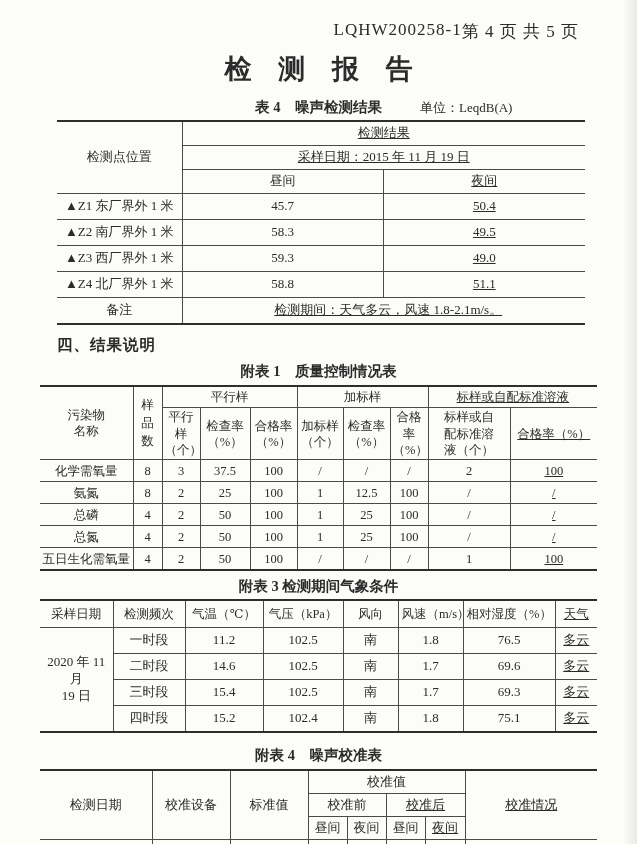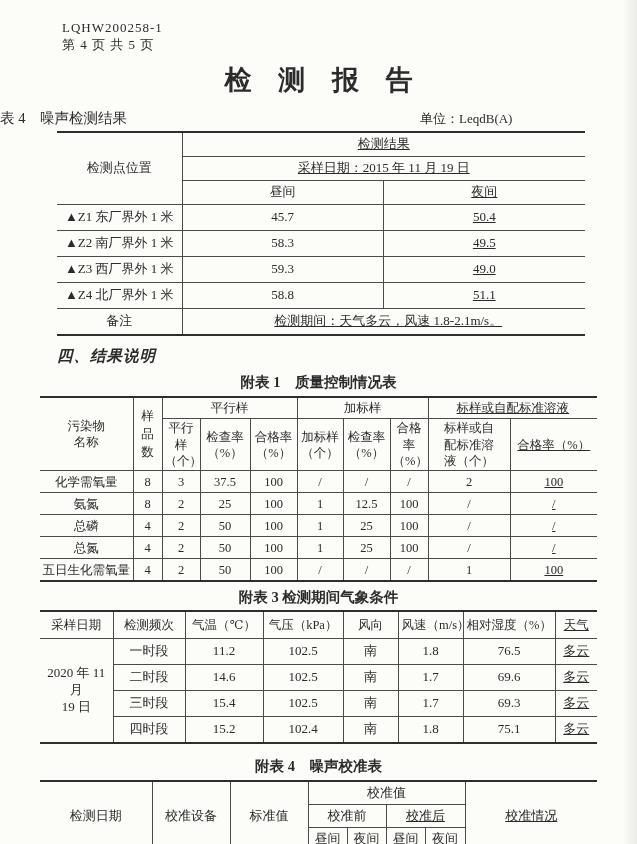--- a/index.html
+++ b/index.html
@@ -12,49 +12,49 @@
     overflow:hidden;
   }
   .scan-edge{
     position:absolute;top:0;right:0;width:14px;height:100%;
     background:linear-gradient(to right, rgba(110,110,100,0), rgba(110,110,100,0.13));
     pointer-events:none;
   }
   .topbar{
     display:flex;justify-content:flex-end;
     padding:20px 58px 0 62px;
-    font-size:13px;letter-spacing:1px;flex-direction:column;
+    font-size:17px;letter-spacing:1px;
   }
   .title{
     text-align:center;
     margin-top:10px;
     font-size:27px;font-weight:bold;
     letter-spacing:10px;padding-left:10px;
     line-height:1.2;
   }
   .caption-row{position:relative;margin-top:13px;height:19px;}
   .t4-caption{
-    position:absolute;left:0;width:100%;text-align:left;
-    font-weight:normal;font-size:14.5px;
+    position:absolute;left:0;width:100%;text-align:center;
+    font-weight:bold;font-size:14.5px;
   }
   .unit-label{position:absolute;left:420px;top:1px;font-size:13px;}
 
   table{border-collapse:collapse;table-layout:fixed;
         border-top:2px solid #2e2e2e;border-bottom:2px solid #2e2e2e;}
   td{border:1px solid #4a4a4a;text-align:center;vertical-align:middle;
      padding:2px 3px;font-size:13px;line-height:1.3;}
   td:first-child{border-left:none;}
   td:last-child{border-right:none;text-decoration:underline;}
 
   .t4{width:528px;margin:3px 0 0 57px;}
   .t4 td{height:19px;}
   .t4 tr.data td{height:21px;}
   .left{text-align:center;padding-left:12px;}
 
-  .section-title{margin:10px 12px 0 57px;font-size:15.5px;font-weight:bold;letter-spacing:1px;font-style:italic;}
+  .section-title{margin:10px 12px 0 57px;font-size:15.5px;font-weight:bold;letter-spacing:1px;}
 
   .annex-caption{text-align:center;font-weight:bold;font-size:14.5px;margin-top:6px;}
 
   .a1{width:557px;margin:4px 0 0 40px;}
   .a1 td{font-size:12.5px;height:18px;padding:1px 2px;}
   .a1 tr.grp td{height:18px;}
   .a1 tr.sub td{height:42px;word-break:break-all;line-height:1.3;}
   .a1 tr.data td{height:19px;}
   .pad10{padding-left:10px !important;padding-right:10px !important;}
 

